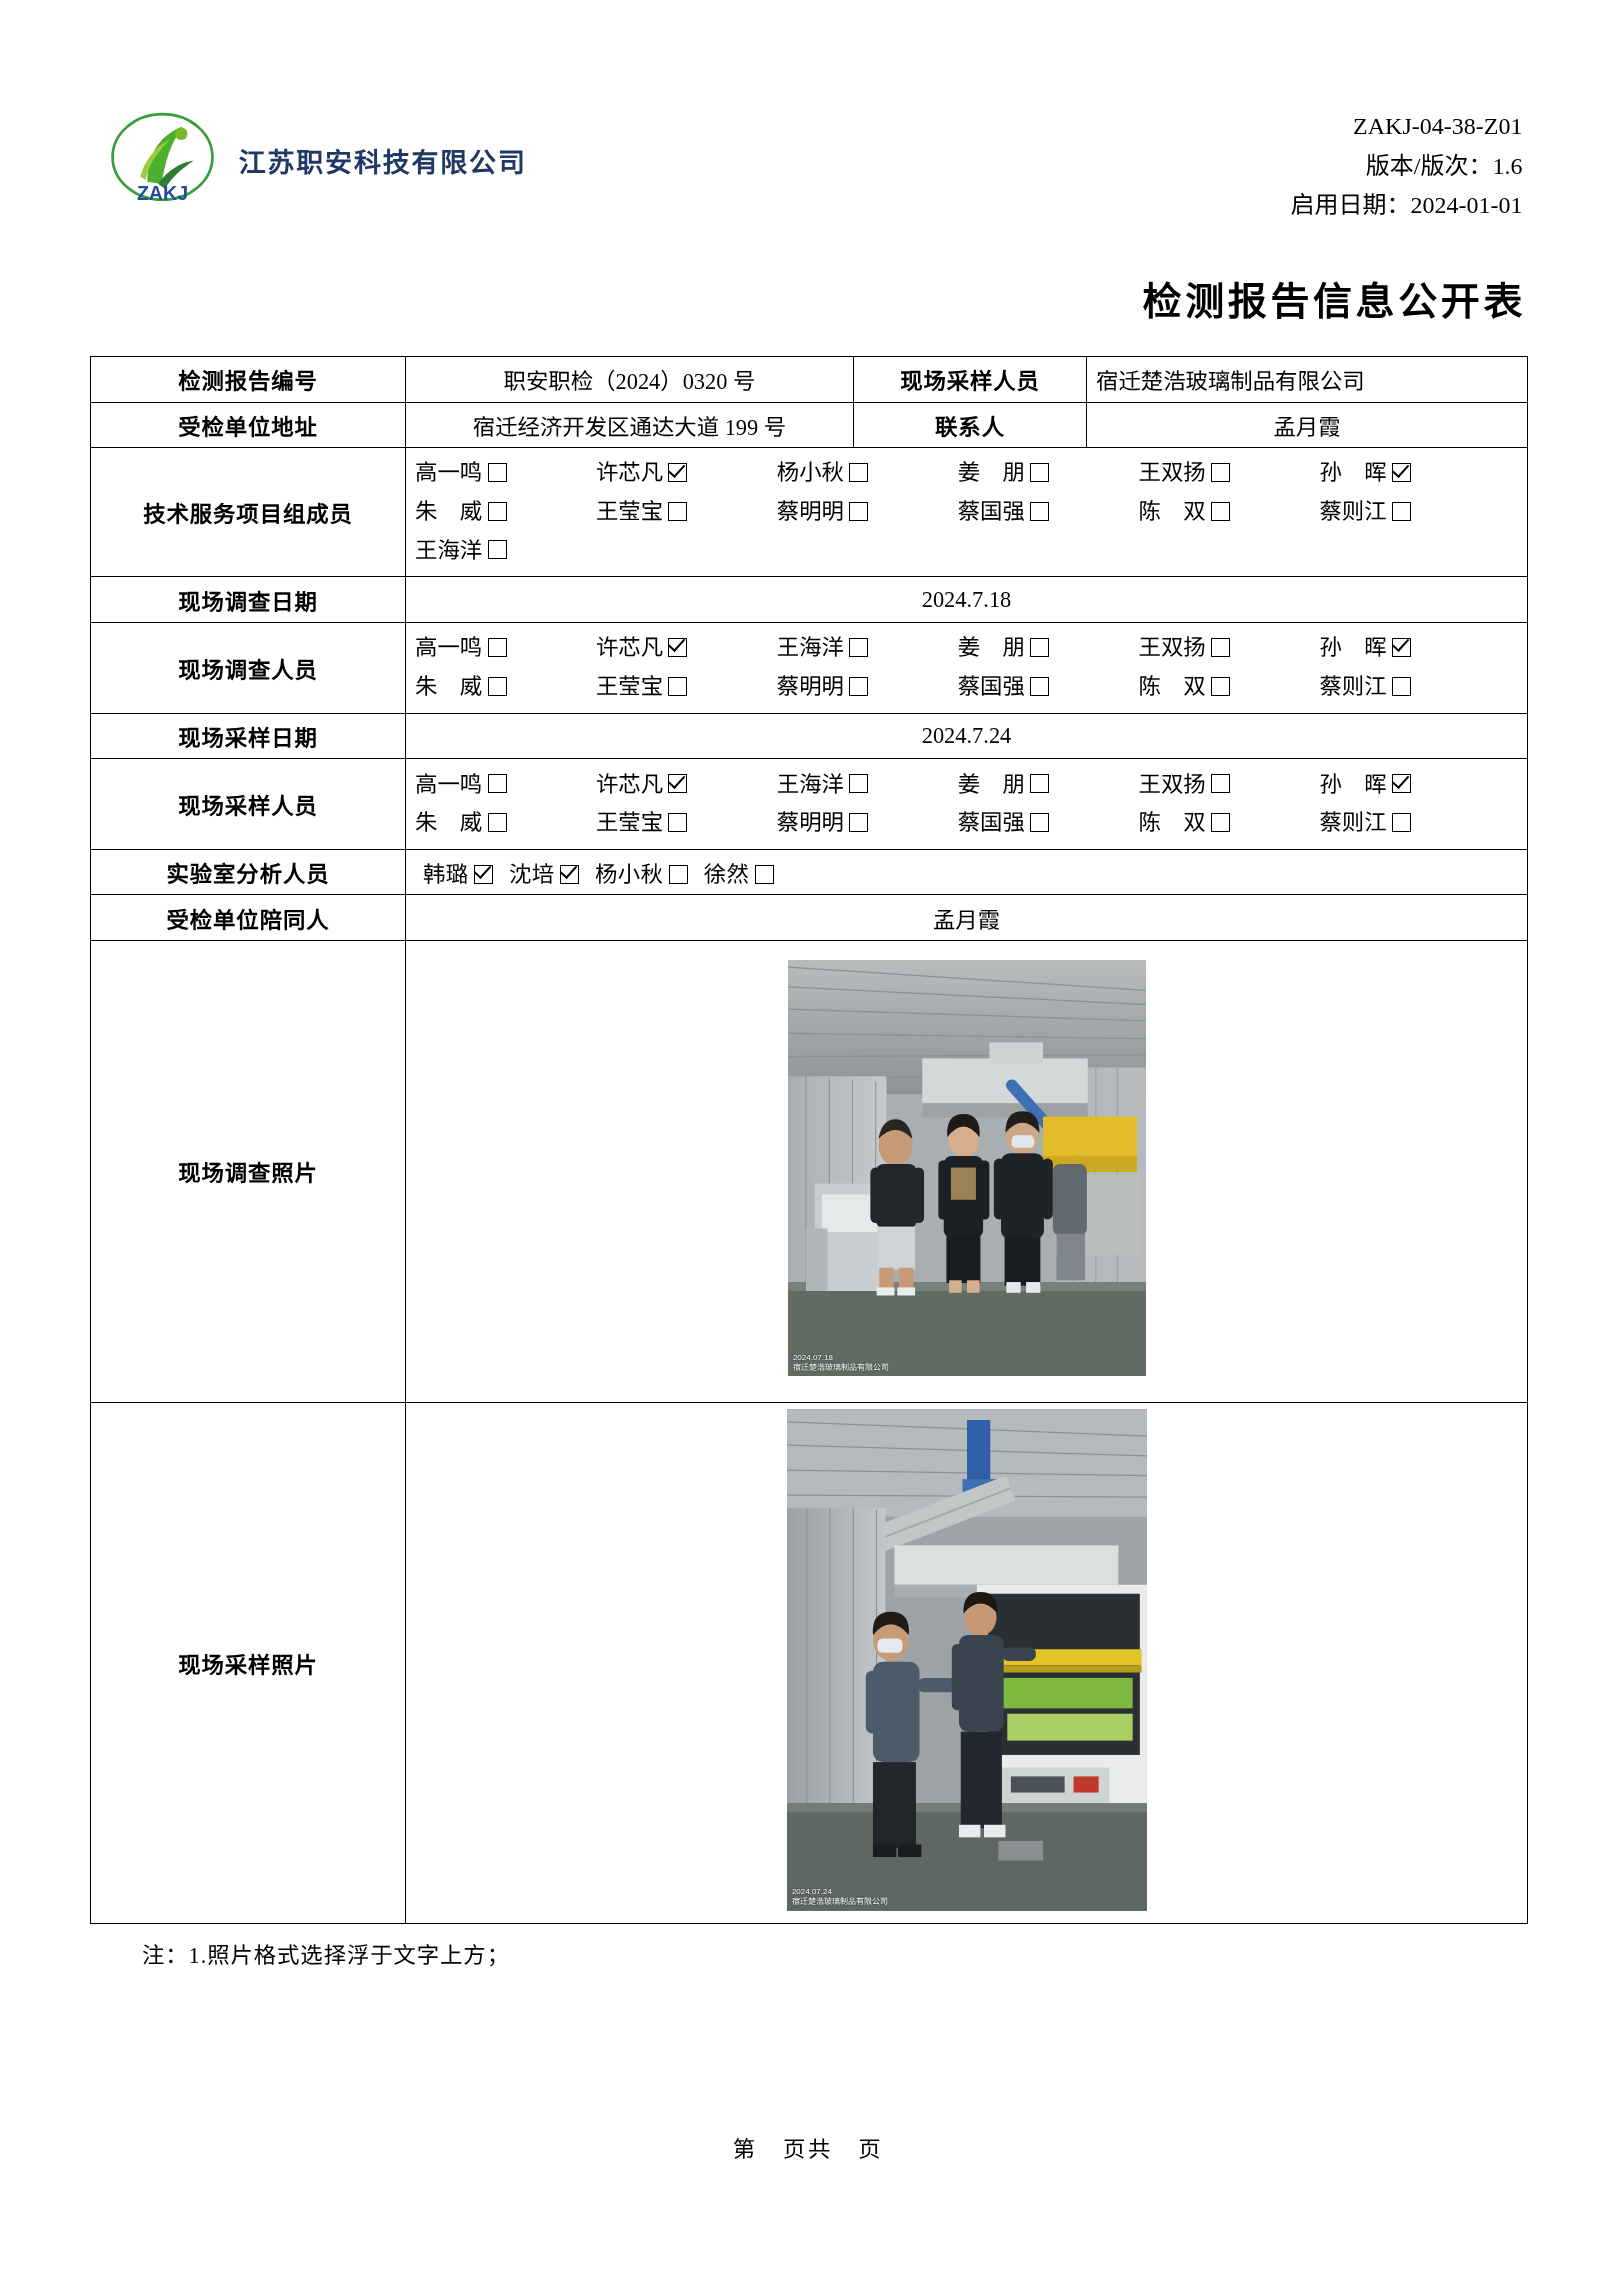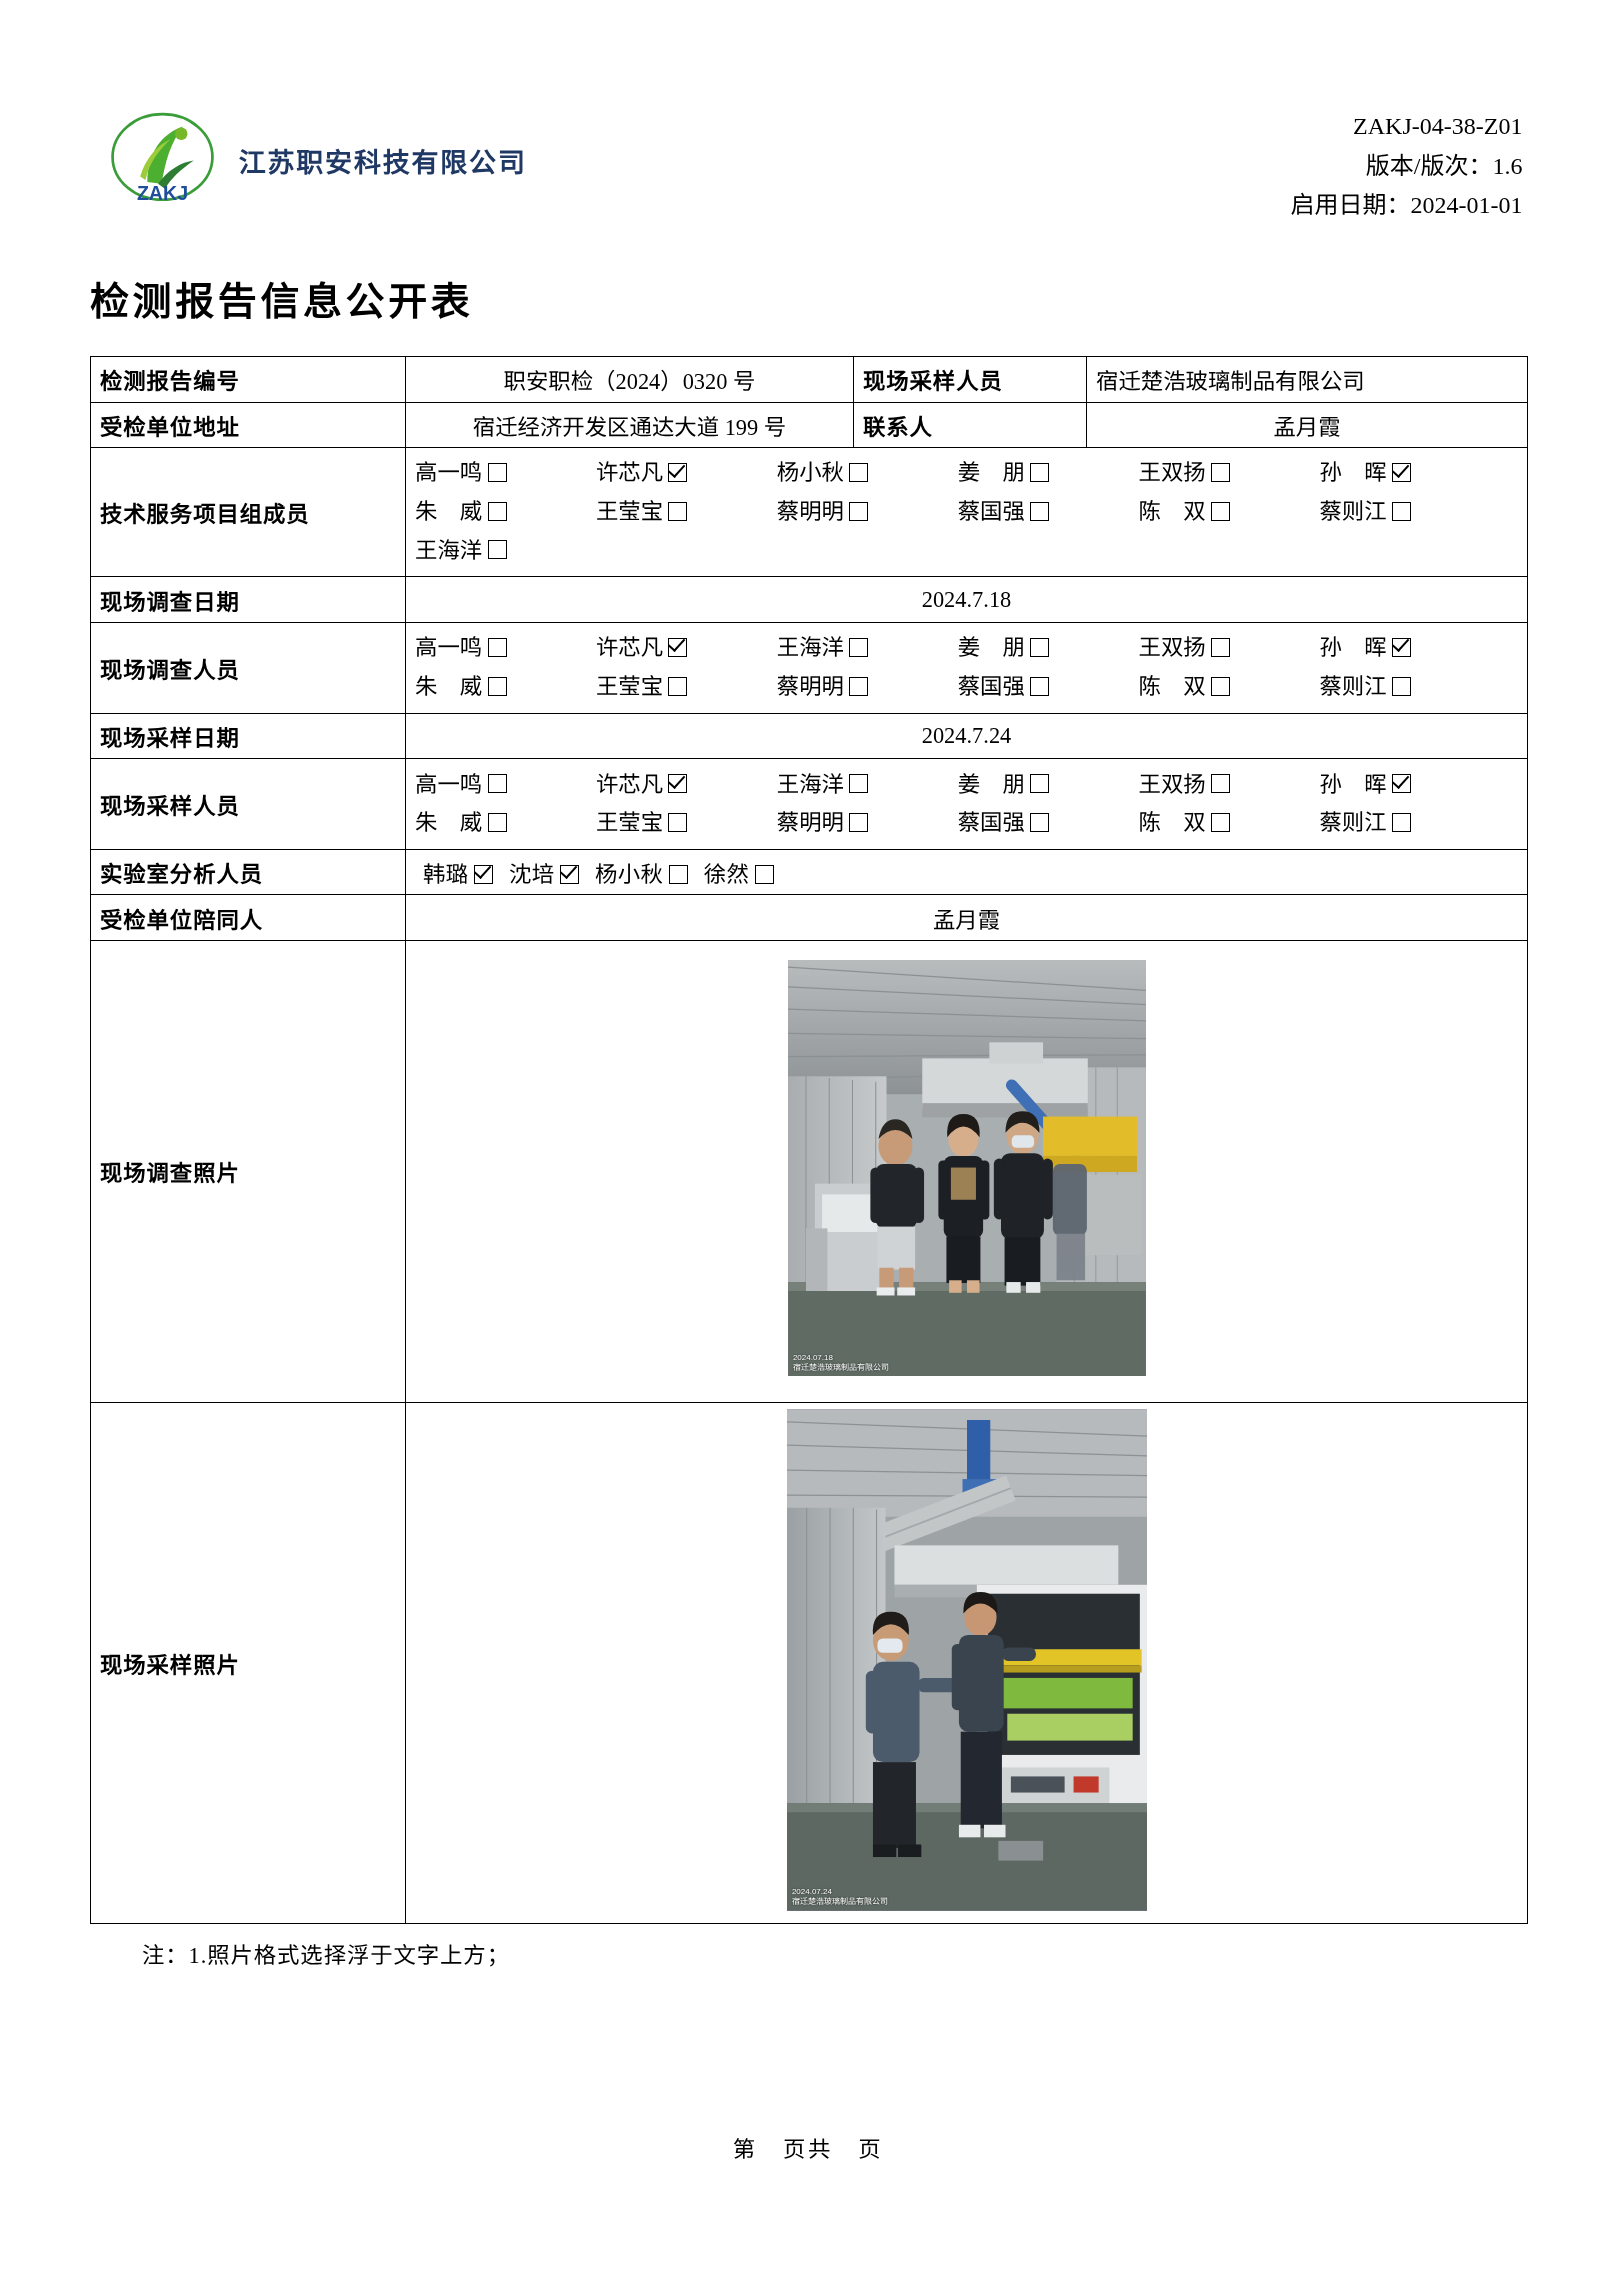--- a/index.html
+++ b/index.html
@@ -53,41 +53,42 @@
   .header-right {
     text-align: right;
     font-size: 24px;
     line-height: 1.65;
     padding-right: 3.6px;
     font-family: "Liberation Serif", serif;
   }
 
   
   .doc-title {
-    text-align: left;
+    text-align: right;
     font-size: 39px;
     font-weight: 700;
     letter-spacing: 3.6px;
     margin: 38px 0 30px 0;
     font-family: "Liberation Serif", serif;
   }
 
   
   table.main {
     border-collapse: collapse;
     width: 1437px;
     table-layout: fixed;
     font-size: 22.4px;
   }
   table.main td {
     border: 1.4px solid #000;
     padding: 6.3px 9px;
     vertical-align: middle;
   }
   .lbl {
+    text-align: center;
     font-weight: 700;
     letter-spacing: 0.9px;
   }
   .val-center {
     text-align: center;
   }
   .val-left {
     text-align: left;
     padding-left: 23px;
   }

